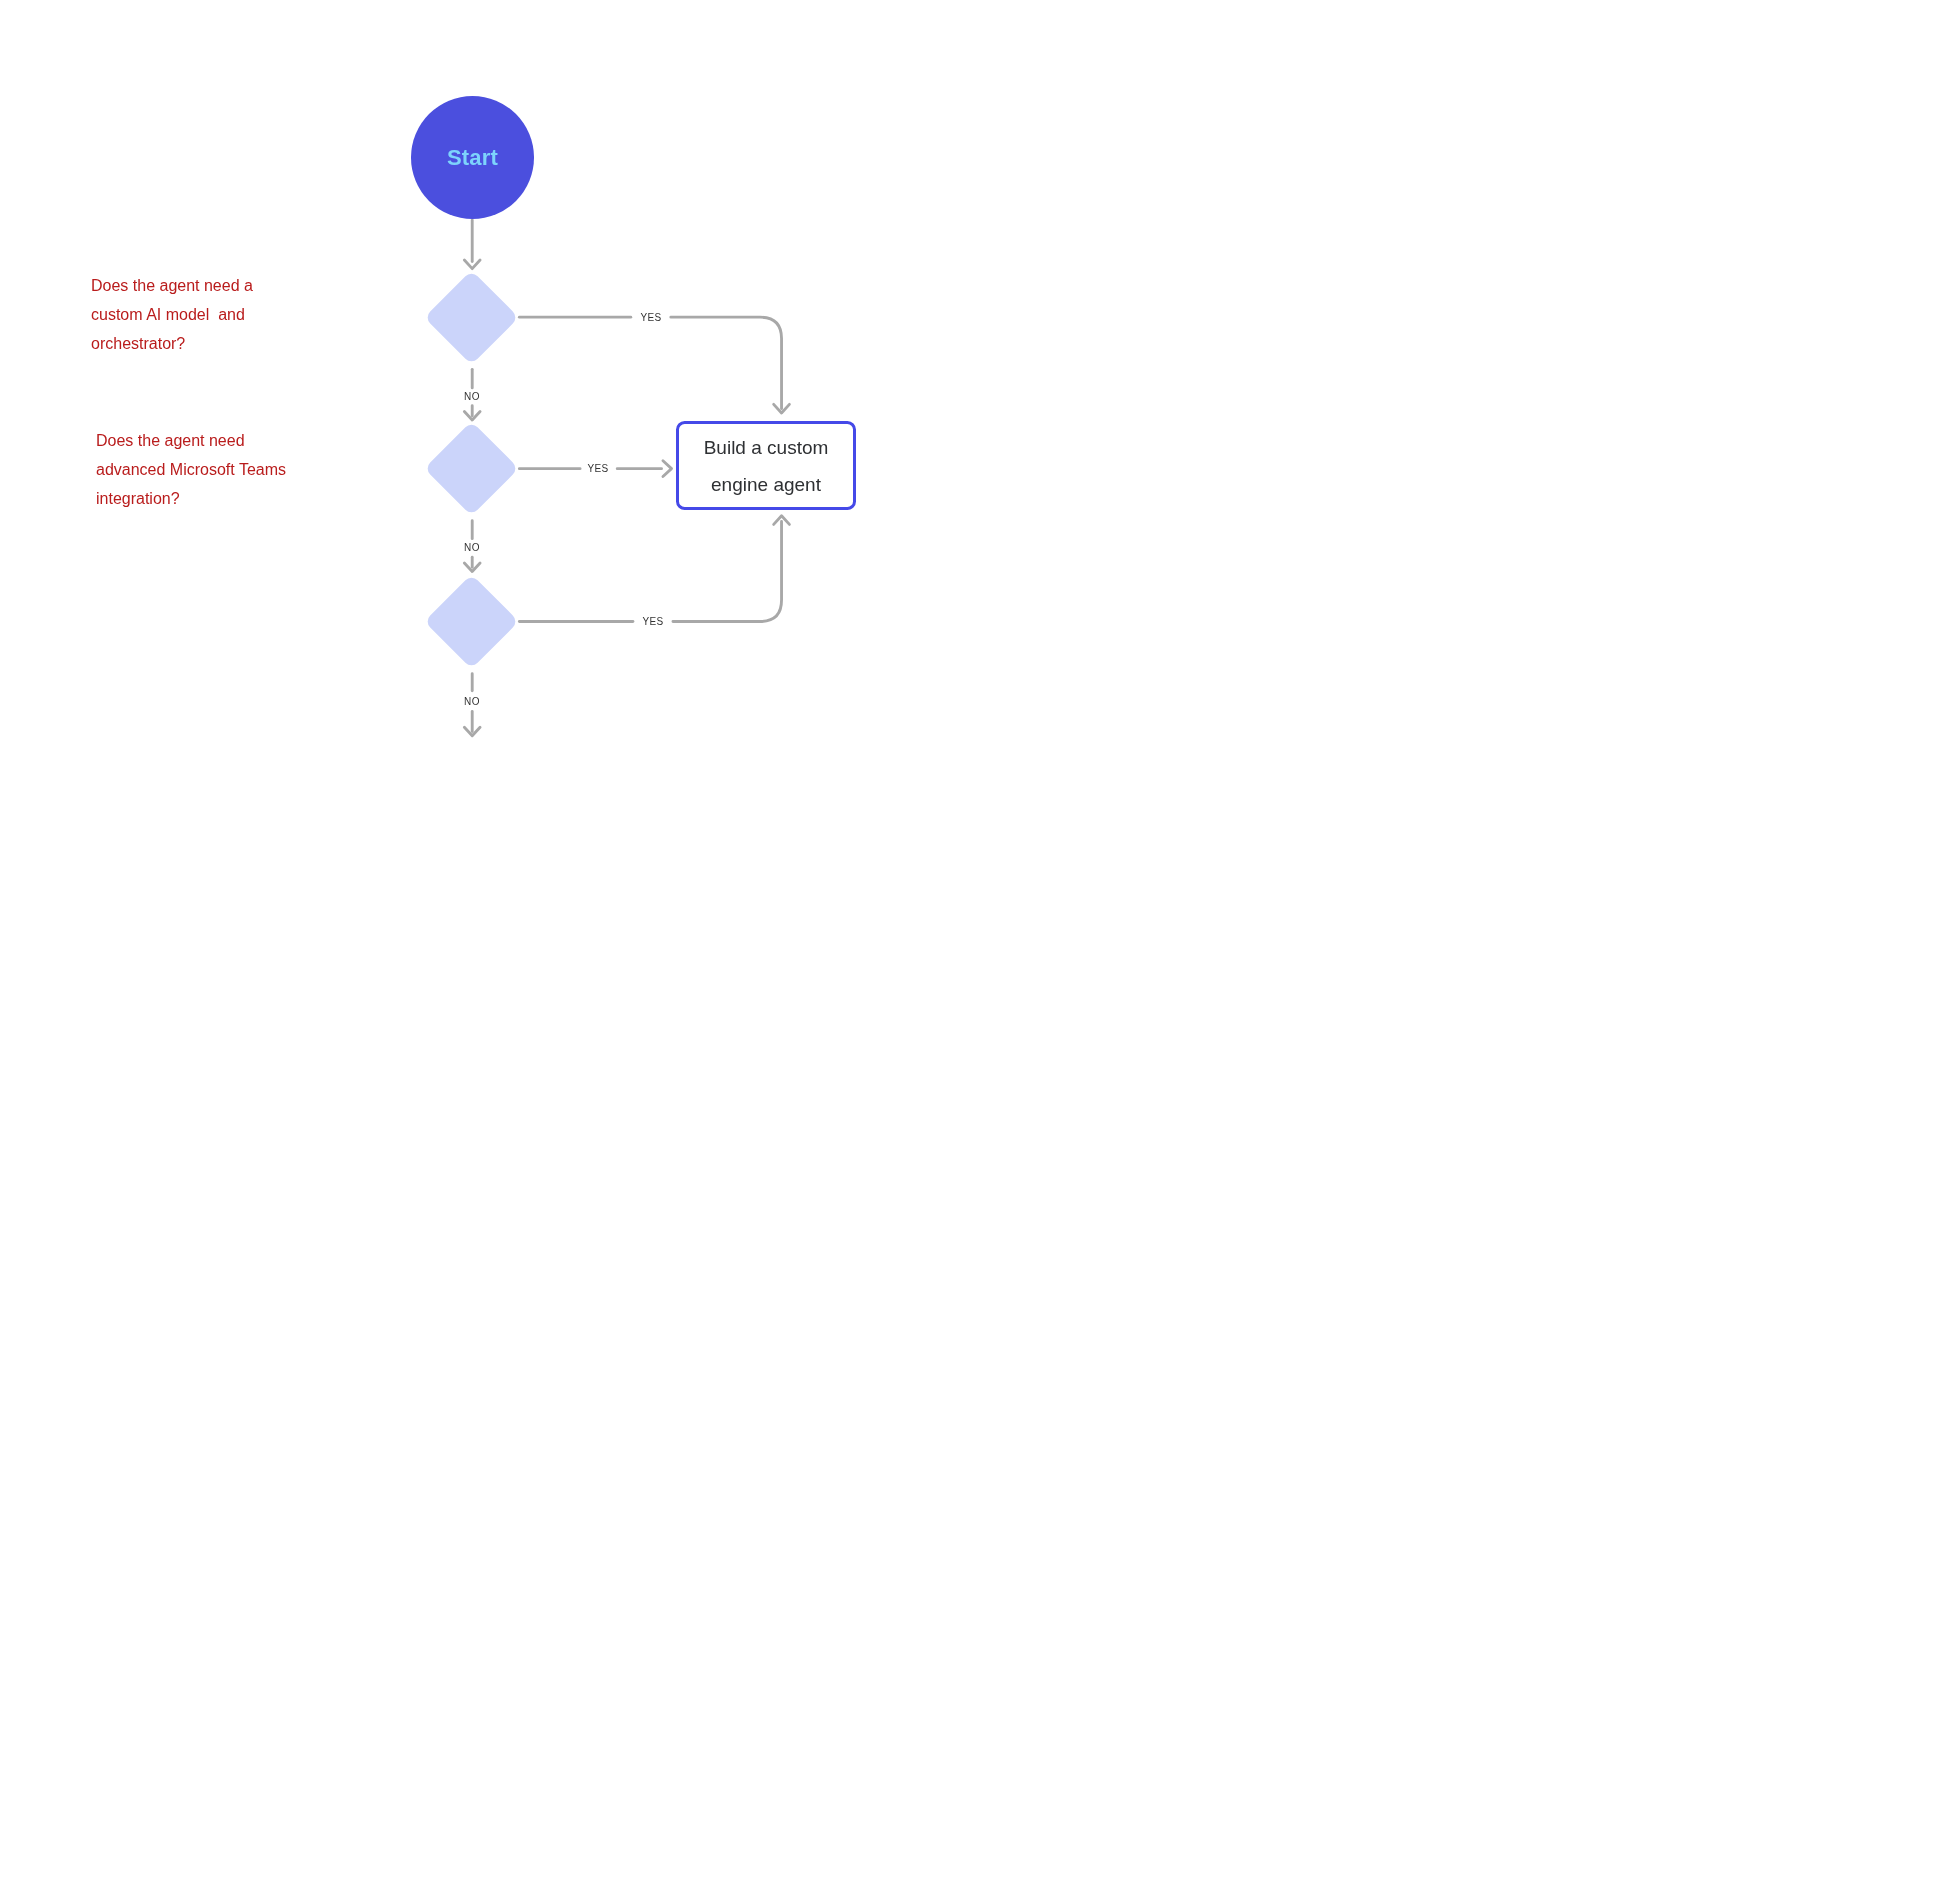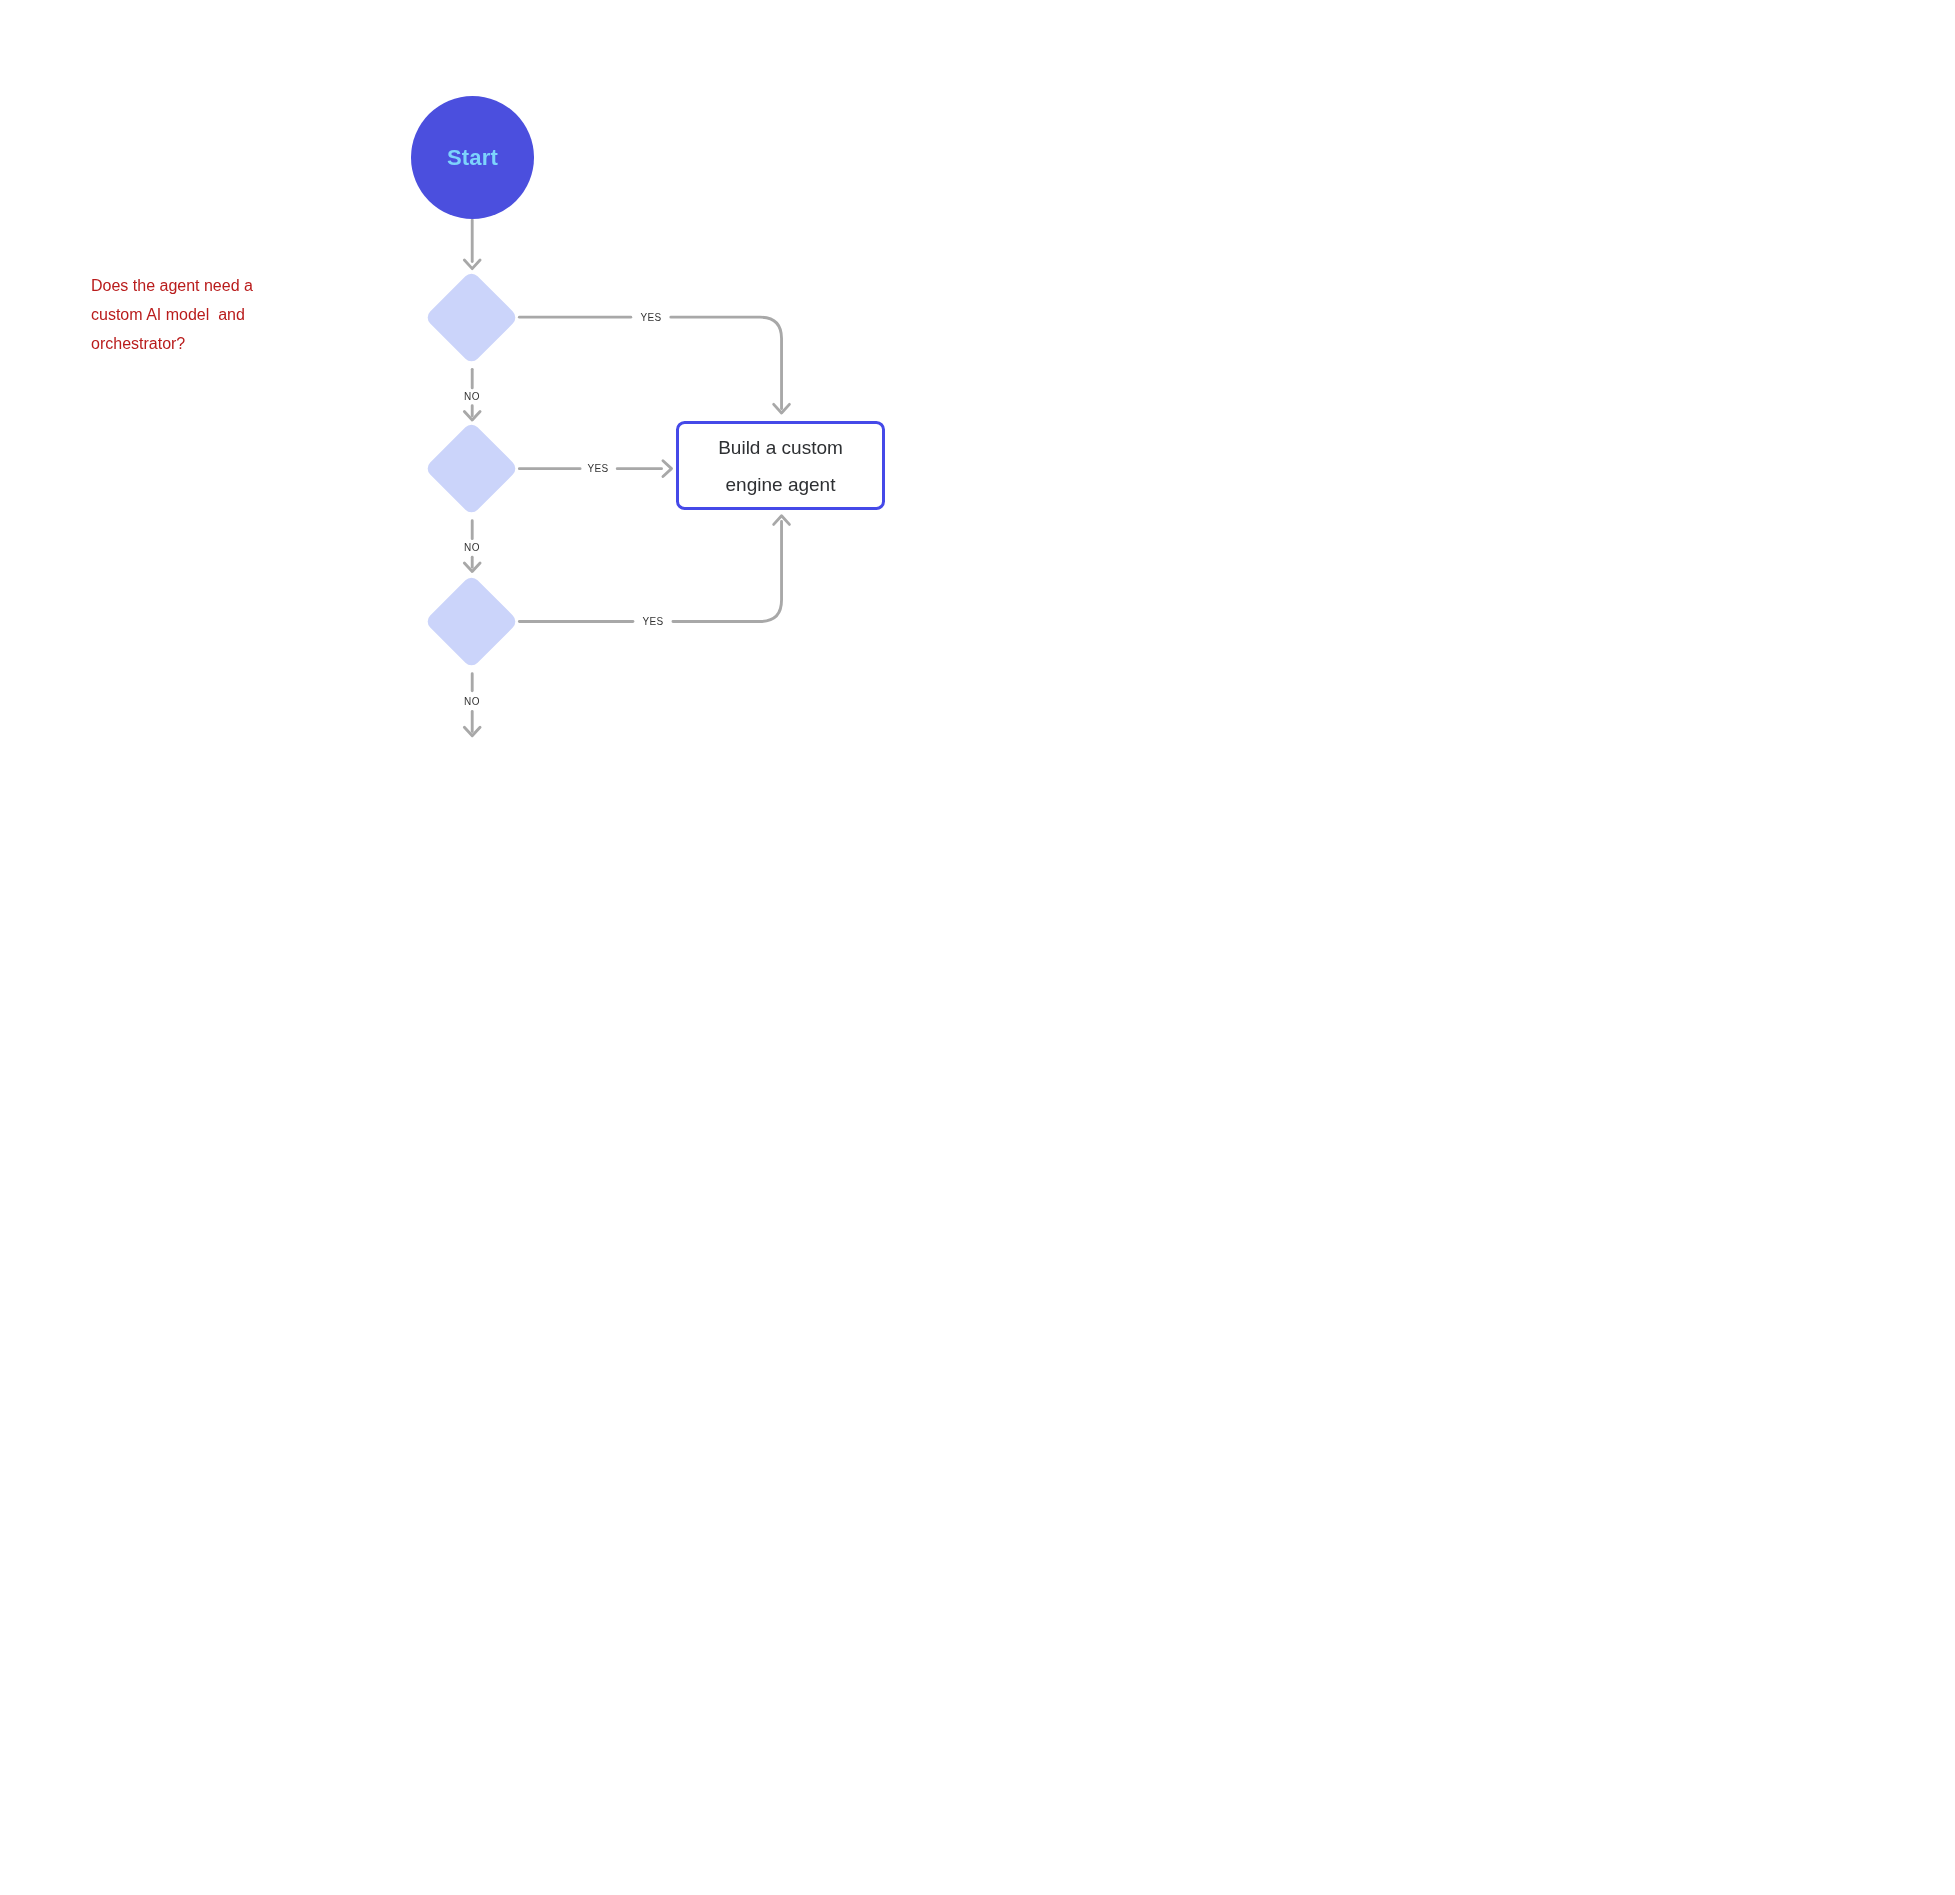--- a/index.html
+++ b/index.html
@@ -95,21 +95,21 @@
     align-items: center;
     justify-content: center;
     text-align: center;
   }
   .outcome span {
     color: #2E3033;
     font-size: 19px;
     line-height: 37px;
     white-space: pre-line;
   }
-  .outcome.engine { left: 676px; top: 421px; width: 209px; height: 89px; }
+  .outcome.engine { left: 676px; top: 421px; width: 180px; height: 89px; }
   .outcome.declarative { left: 371px; top: 739px; width: 203px; height: 116px; }
 </style>
 </head>
 <body>
 
 <div class="canvas">
 
   <svg class="connectors" viewBox="0 0 1369 1327" xmlns="http://www.w3.org/2000/svg">
     <g>
       <path d="M661 308 V366"></path>
@@ -151,20 +151,23 @@
     <span>Start</span>
   </div>
 
   <div class="diamond d1"></div>
   <div class="diamond d2"></div>
   <div class="diamond d3"></div>
 
   <div class="question q1">Does the agent need a
 custom AI model  and
 orchestrator?</div>
+  <div class="question q2">Does the agent need
+advanced Microsoft Teams
+integration?</div>
 
   <div class="edge-label yes1">YES</div>
   <div class="edge-label no1">NO</div>
   <div class="edge-label yes2">YES</div>
   <div class="edge-label no2">NO</div>
   <div class="edge-label yes3">YES</div>
   <div class="edge-label no3">NO</div>
 
   <div class="outcome engine">
     <span>Build a custom

